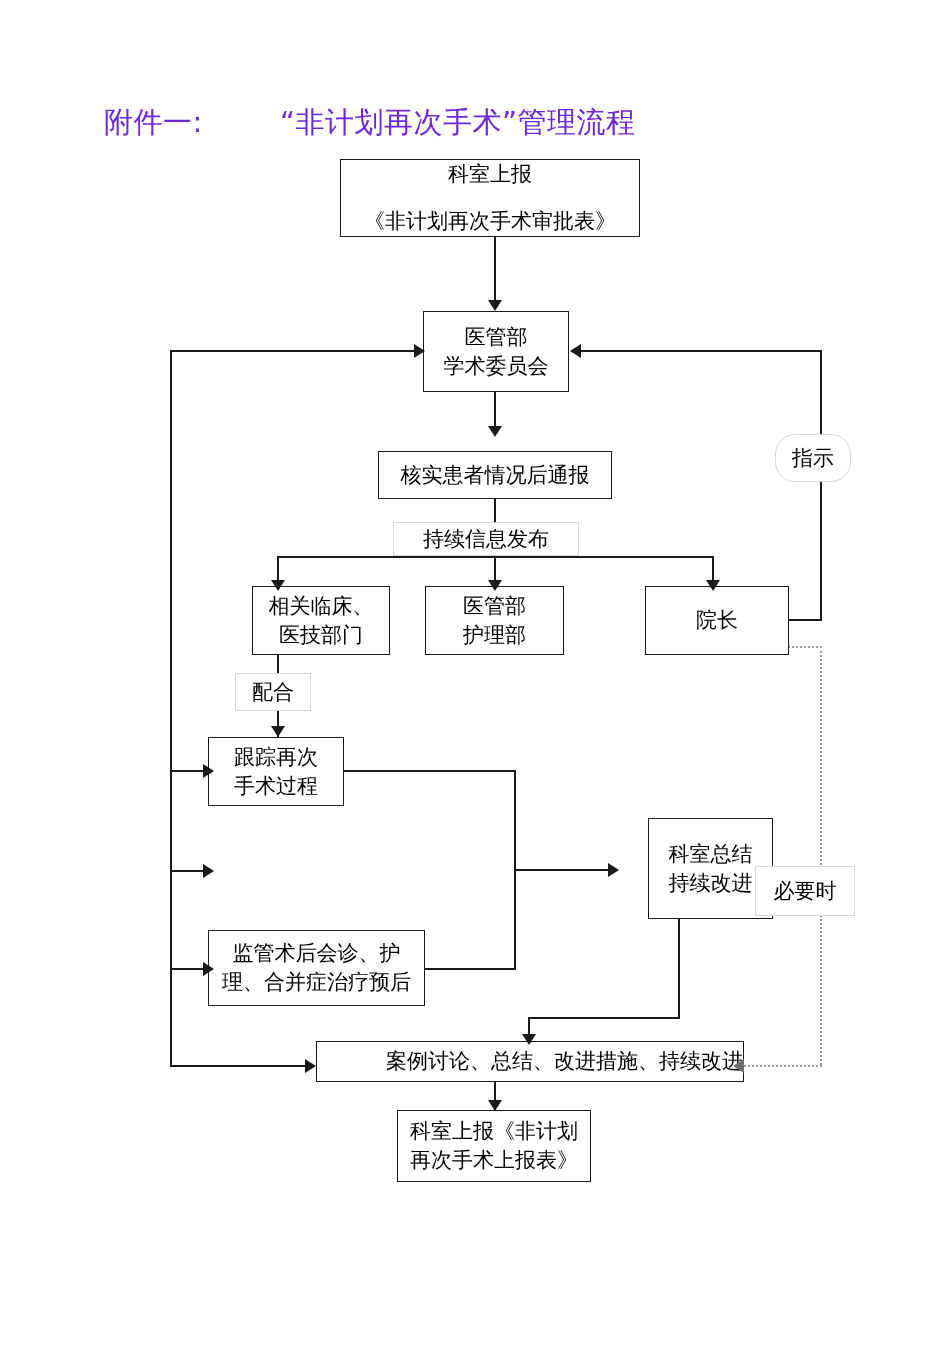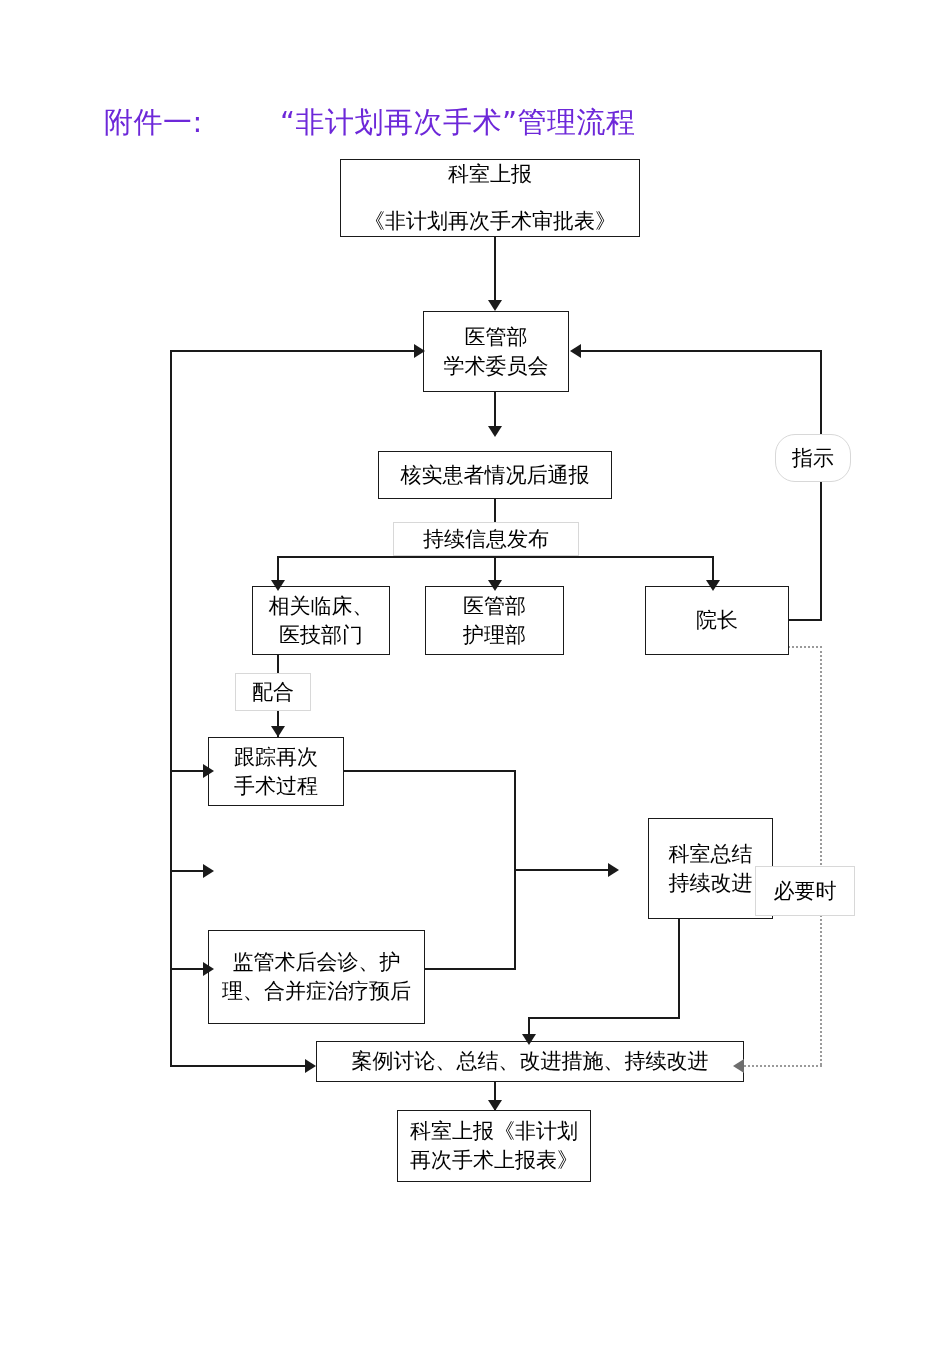--- a/index.html
+++ b/index.html
@@ -174,39 +174,39 @@
   <div class="labelbox" style="left:235px;top:673px;width:76px;height:38px;">
     <span>配合</span>
   </div>
 
   <div class="box" style="left:208px;top:737px;width:136px;height:69px;">
     <span class="ln">跟踪再次</span>
     <span class="ln">手术过程</span>
   </div>
 
 
-  <div class="box" style="left:208px;top:930px;width:217px;height:94px;">
+  <div class="box" style="left:208px;top:930px;width:217px;height:76px;">
     <span class="ln">监管术后会诊、护</span>
     <span class="ln">理、合并症治疗预后</span>
   </div>
 
   <div class="box" style="left:616px;top:818px;width:125px;height:101px;margin-left:32px;">
     <span class="ln">科室总结</span>
     <span class="ln">持续改进</span>
   </div>
 
   <div class="labelbox" style="left:775px;top:434px;width:76px;height:48px;border-radius:20px;">
     <span>指示</span>
   </div>
 
   <div class="labelbox" style="left:755px;top:866px;width:100px;height:50px;">
     <span>必要时</span>
   </div>
 
-  <div class="box" style="left:316px;top:1041px;width:428px;height:41px;">
+  <div class="box" style="left:316px;top:1041px;width:428px;height:41px;align-items:flex-end;">
     <span class="ln">案例讨论、总结、改进措施、持续改进</span>
   </div>
 
   <div class="box" style="left:397px;top:1110px;width:194px;height:72px;">
     <span class="ln">科室上报《非计划</span>
     <span class="ln">再次手术上报表》</span>
   </div>
 
 </div>
 

